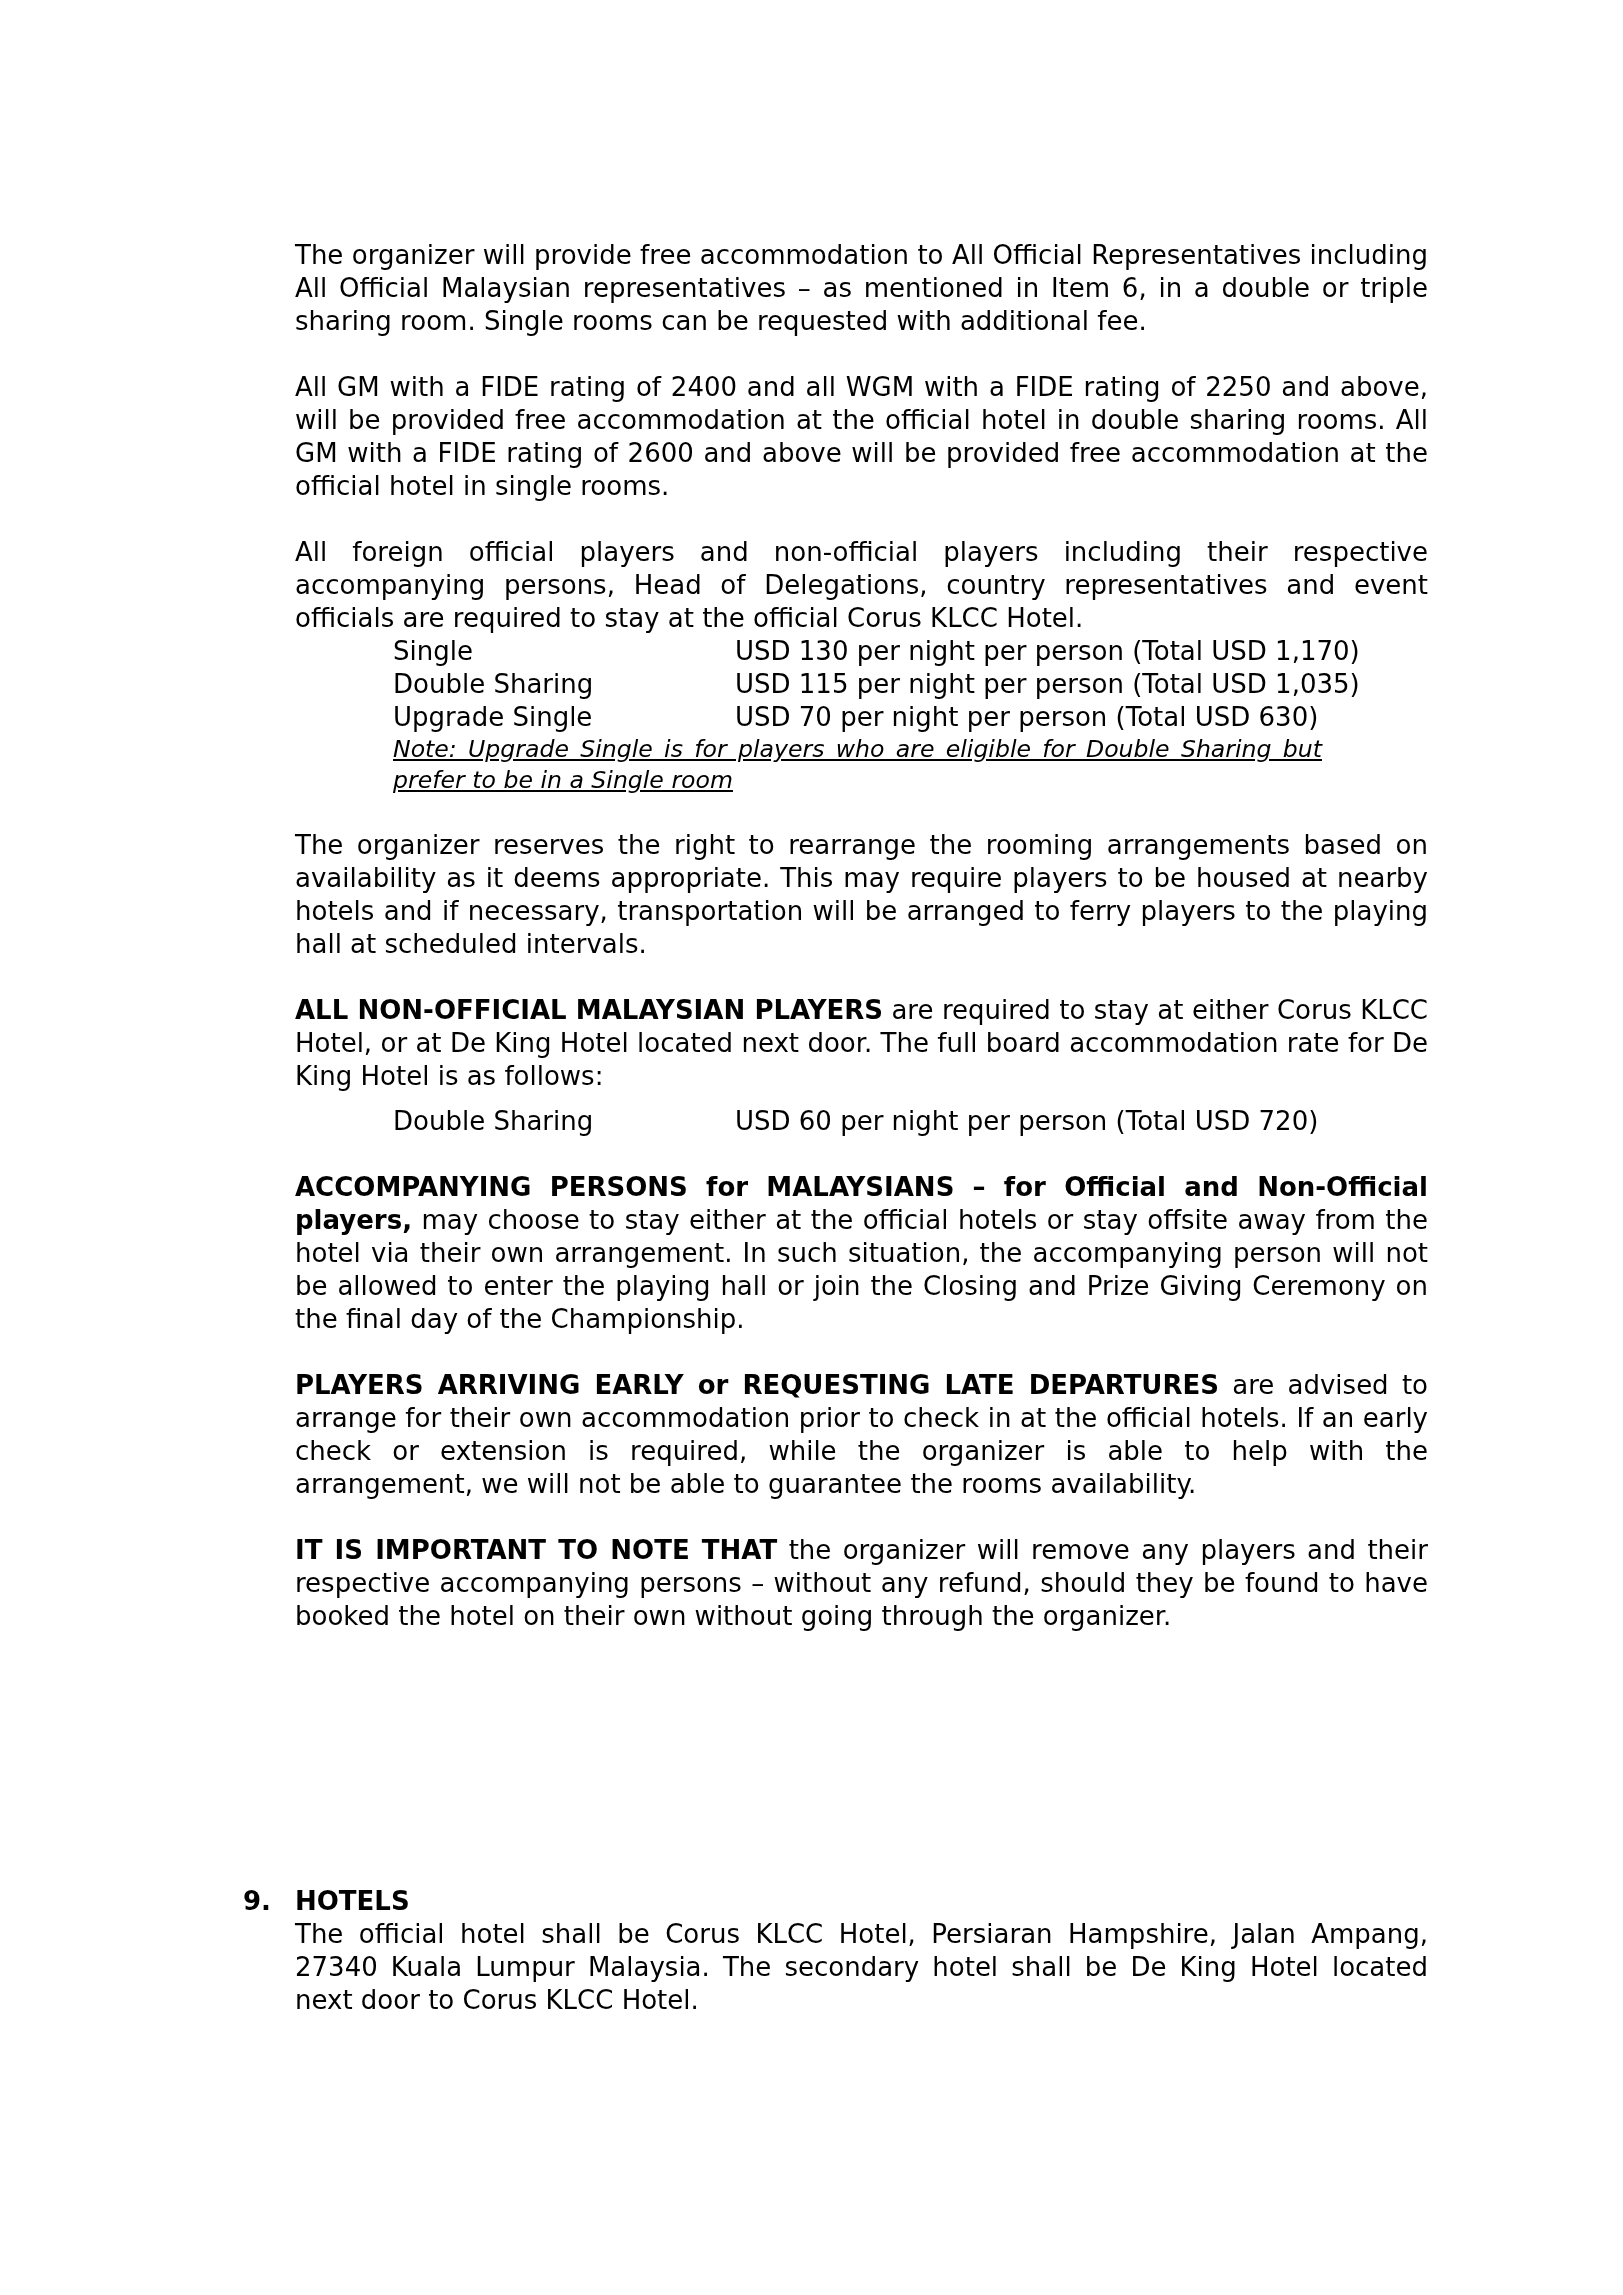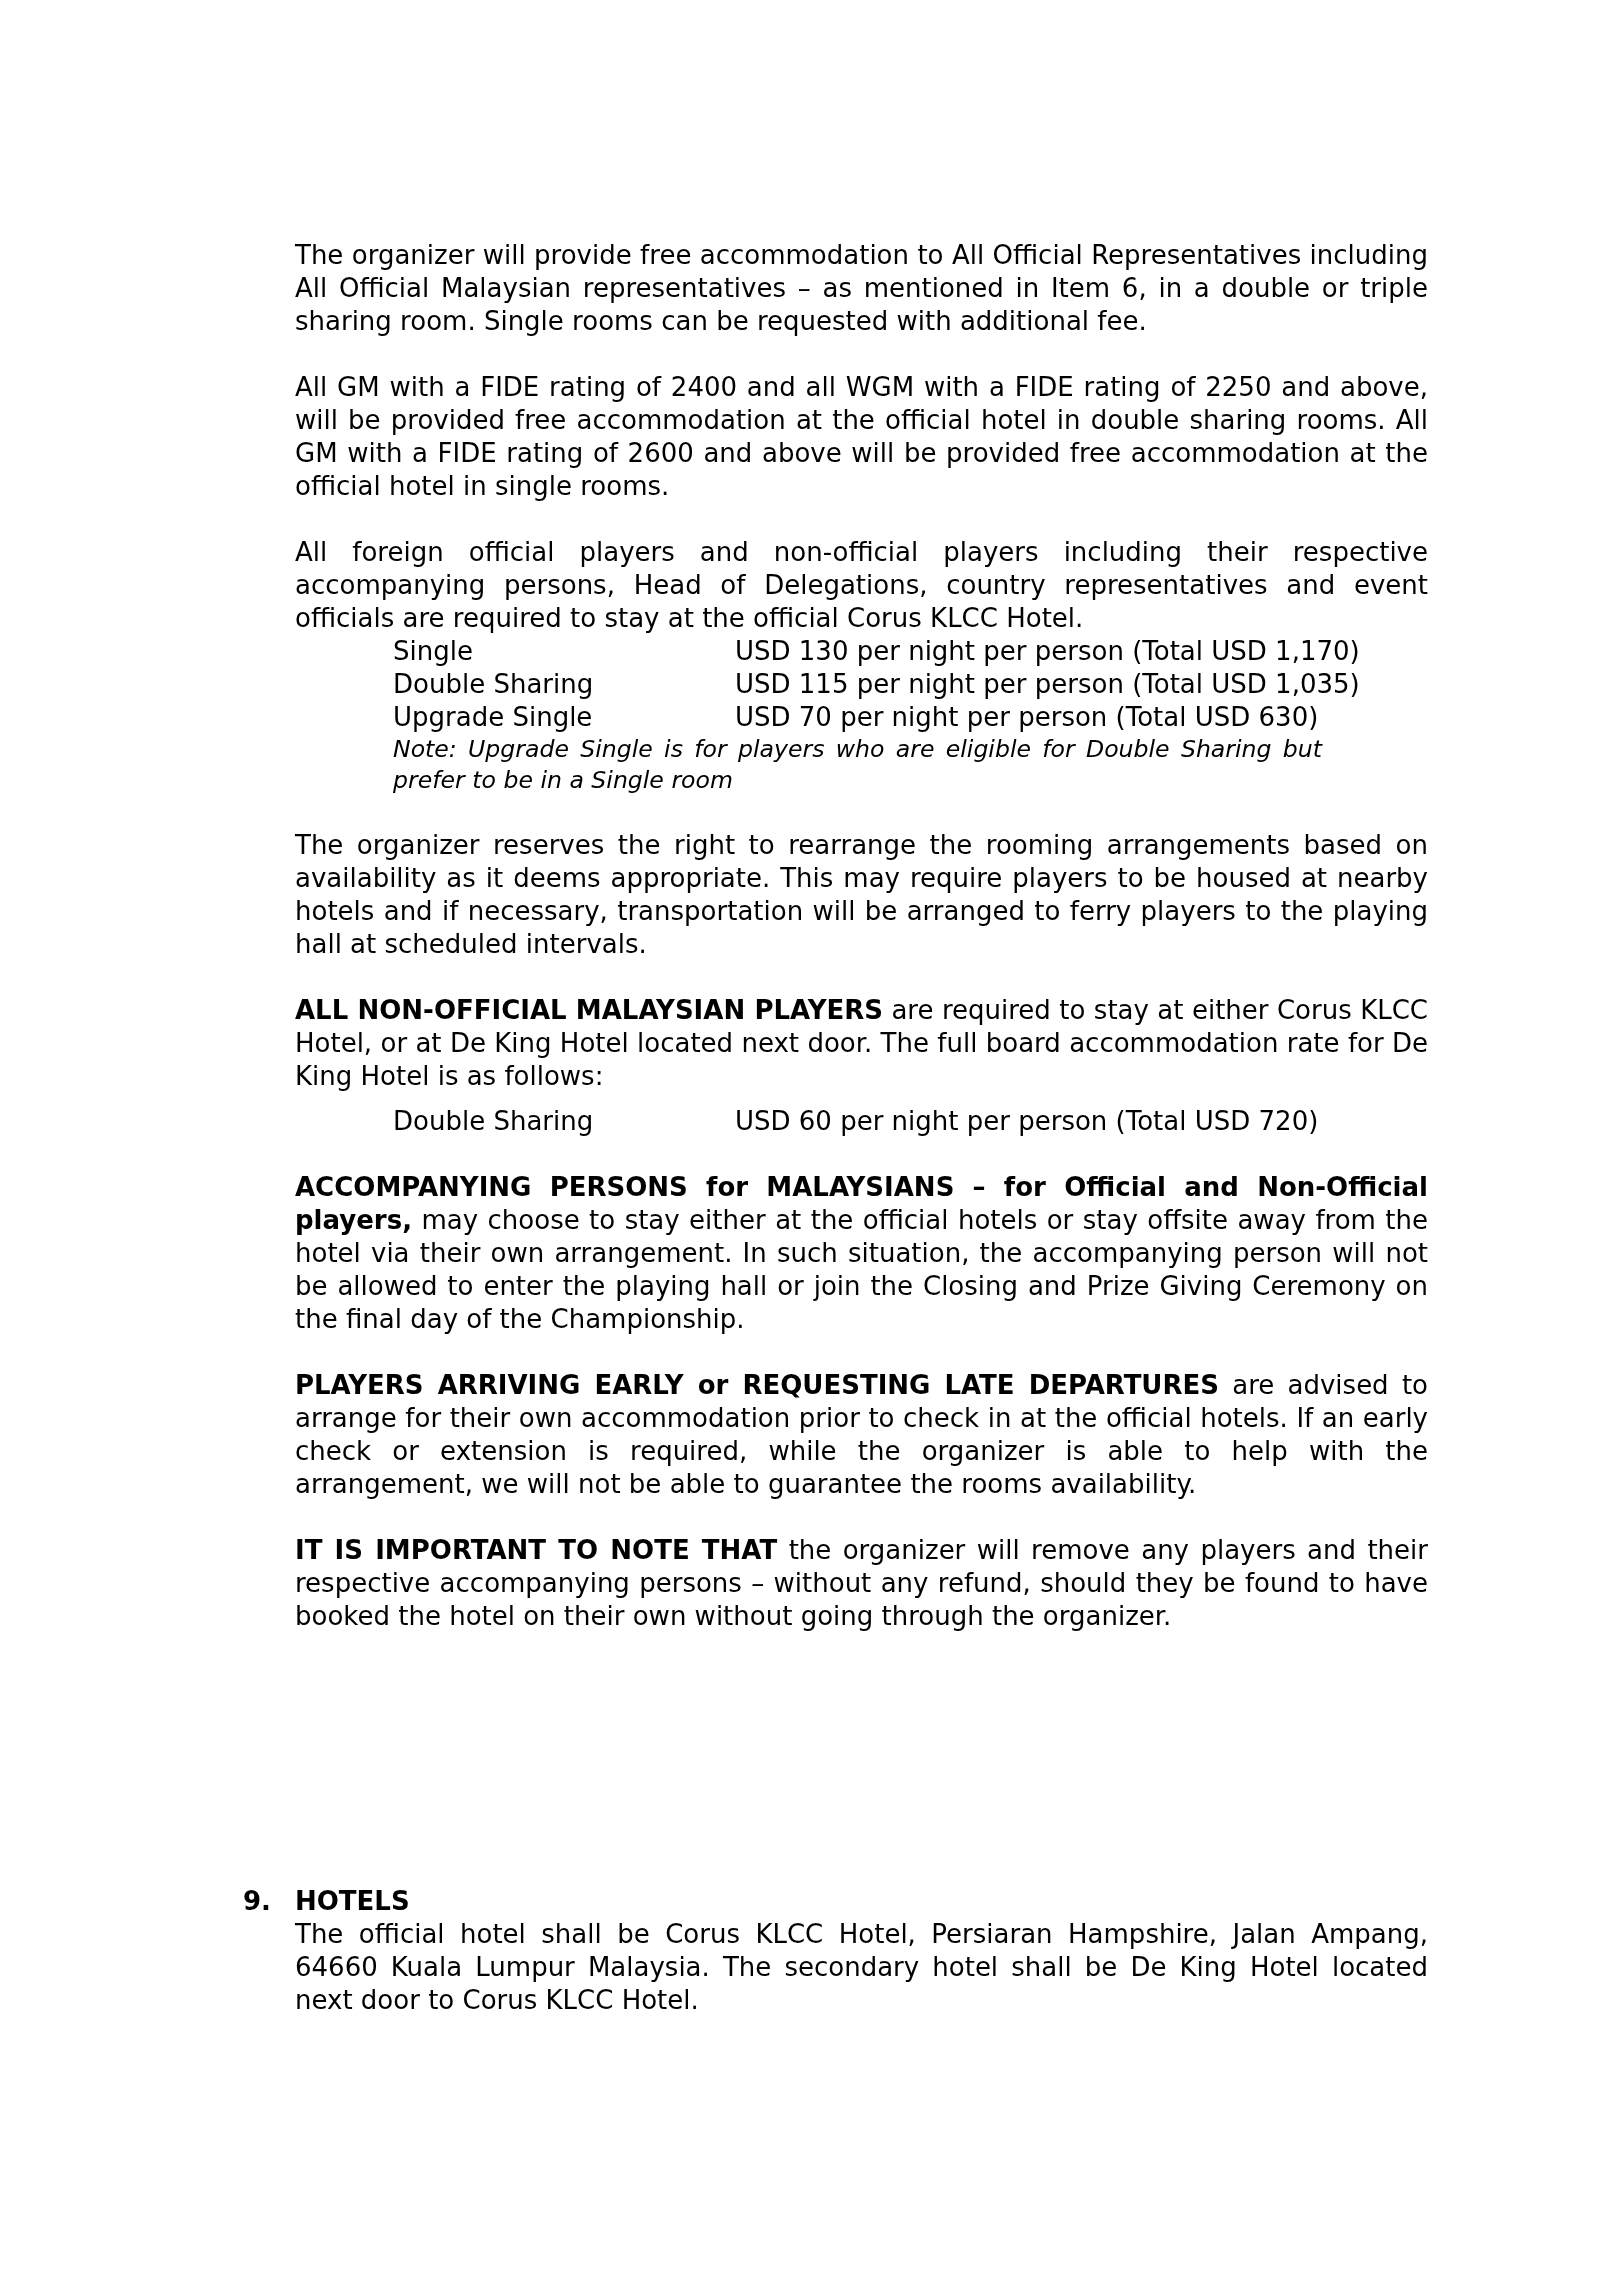--- a/index.html
+++ b/index.html
@@ -42,21 +42,21 @@
         <span>USD 130 per night per person (Total USD 1,170)</span>
       </div>
       <div class="rate-row">
         <span class="rate-type">Double Sharing</span>
         <span>USD 115 per night per person (Total USD 1,035)</span>
       </div>
       <div class="rate-row">
         <span class="rate-type">Upgrade Single</span>
         <span>USD 70 per night per person (Total USD 630)</span>
       </div>
-      <div class="note last" style="width:929px;">Note: Upgrade Single is for players who are eligible for Double Sharing but prefer to be in a Single room</div>
+      <div class="note last" style="width:929px;text-decoration:underline;">Note: Upgrade Single is for players who are eligible for Double Sharing but prefer to be in a Single room</div>
     </div>
 
     <p>The organizer reserves the right to rearrange the rooming arrangements based on availability as it deems appropriate. This may require players to be housed at nearby hotels and if necessary, transportation will be arranged to ferry players to the playing hall at scheduled intervals.</p>
 
     <p style="margin-bottom:12px;"><b>ALL NON-OFFICIAL MALAYSIAN PLAYERS</b><span> are required to stay at either Corus KLCC Hotel, or at De King Hotel located next door. The full board accommodation rate for De King Hotel is as follows:</span></p>
     <div class="rates" style="margin-top:0;">
       <div class="rate-row">
         <span class="rate-type">Double Sharing</span>
         <span>USD 60 per night per person (Total USD 720)</span>
       </div>
@@ -65,16 +65,16 @@
     <p><b>ACCOMPANYING PERSONS for MALAYSIANS – for Official and Non-Official players,</b><span> may choose to stay either at the official hotels or stay offsite away from the hotel via their own arrangement. In such situation, the accompanying person will not be allowed to enter the playing hall or join the Closing and Prize Giving Ceremony on the final day of the Championship.</span></p>
     <p><b>PLAYERS ARRIVING EARLY or REQUESTING LATE DEPARTURES</b><span> are advised to arrange for their own accommodation prior to check in at the official hotels. If an early check or extension is required, while the organizer is able to help with the arrangement, we will not be able to guarantee the rooms availability.</span></p>
     <p><b>IT IS IMPORTANT TO NOTE THAT</b><span> the organizer will remove any players and their respective accompanying persons – without any refund, should they be found to have booked the hotel on their own without going through the organizer.</span></p>
   </div>
 
   <div class="section">
     <div class="section-head">
       <span class="section-num">9.</span>
       <span>HOTELS</span>
     </div>
-    <div class="section-body">The official hotel shall be Corus KLCC Hotel, Persiaran Hampshire, Jalan Ampang, 64660 Kuala Lumpur Malaysia. The secondary hotel shall be De King Hotel located next door to Corus KLCC Hotel.</div>
+    <div class="section-body">The official hotel shall be Corus KLCC Hotel, Persiaran Hampshire, Jalan Ampang, 27340 Kuala Lumpur Malaysia. The secondary hotel shall be De King Hotel located next door to Corus KLCC Hotel.</div>
   </div>
 </div>
 
 
 </body></html>

